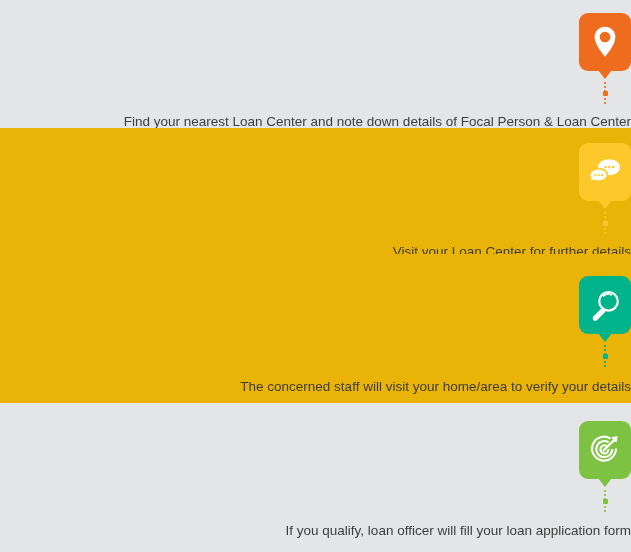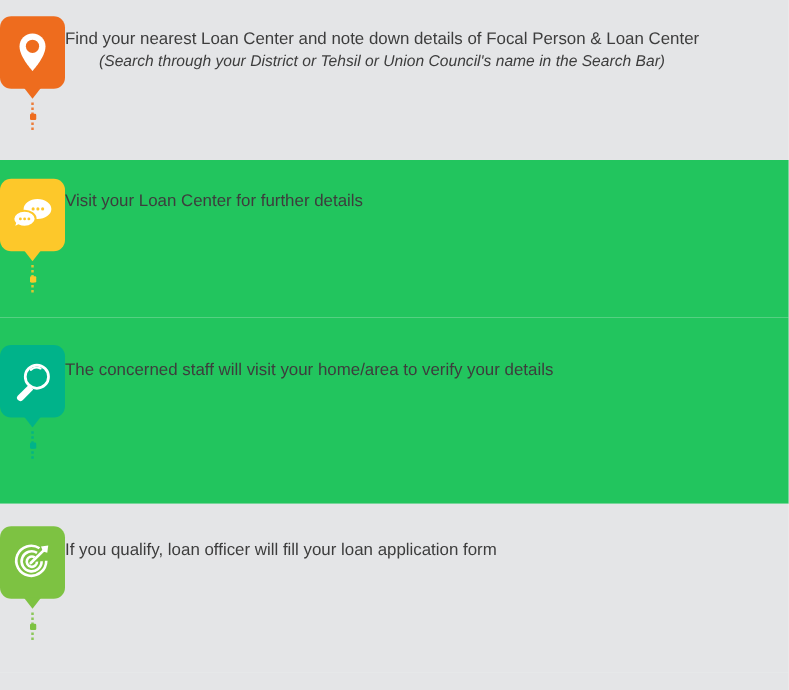--- a/index.html
+++ b/index.html
@@ -19,26 +19,26 @@
     width: 631px;
     height: 552px;
     position: relative;
   }
 
   .step {
     position: relative;
     width: 100%;
     box-sizing: border-box;
     display: flex;
-    flex-direction: row;
-    align-items: flex-start;
+    flex-direction: column;
+    align-items: flex-end;
   }
 
   .step.band-dark { background: #e4e5e7; }
-  .step.band-light { background: #22c55e; }
+  .step.band-light { background: #eab308; }
 
   
   .step-1 { height: 128px; padding-top: 13px; }
   .step-2 { height: 126px; padding-top: 15px; }
   .step-3 { height: 135px; padding-top: 18px; }
   .step-4 { height: 149px; padding-top: 22px; }
   .step-foot { height: 14px; }
 
   .badge-wrap {
     position: relative;

